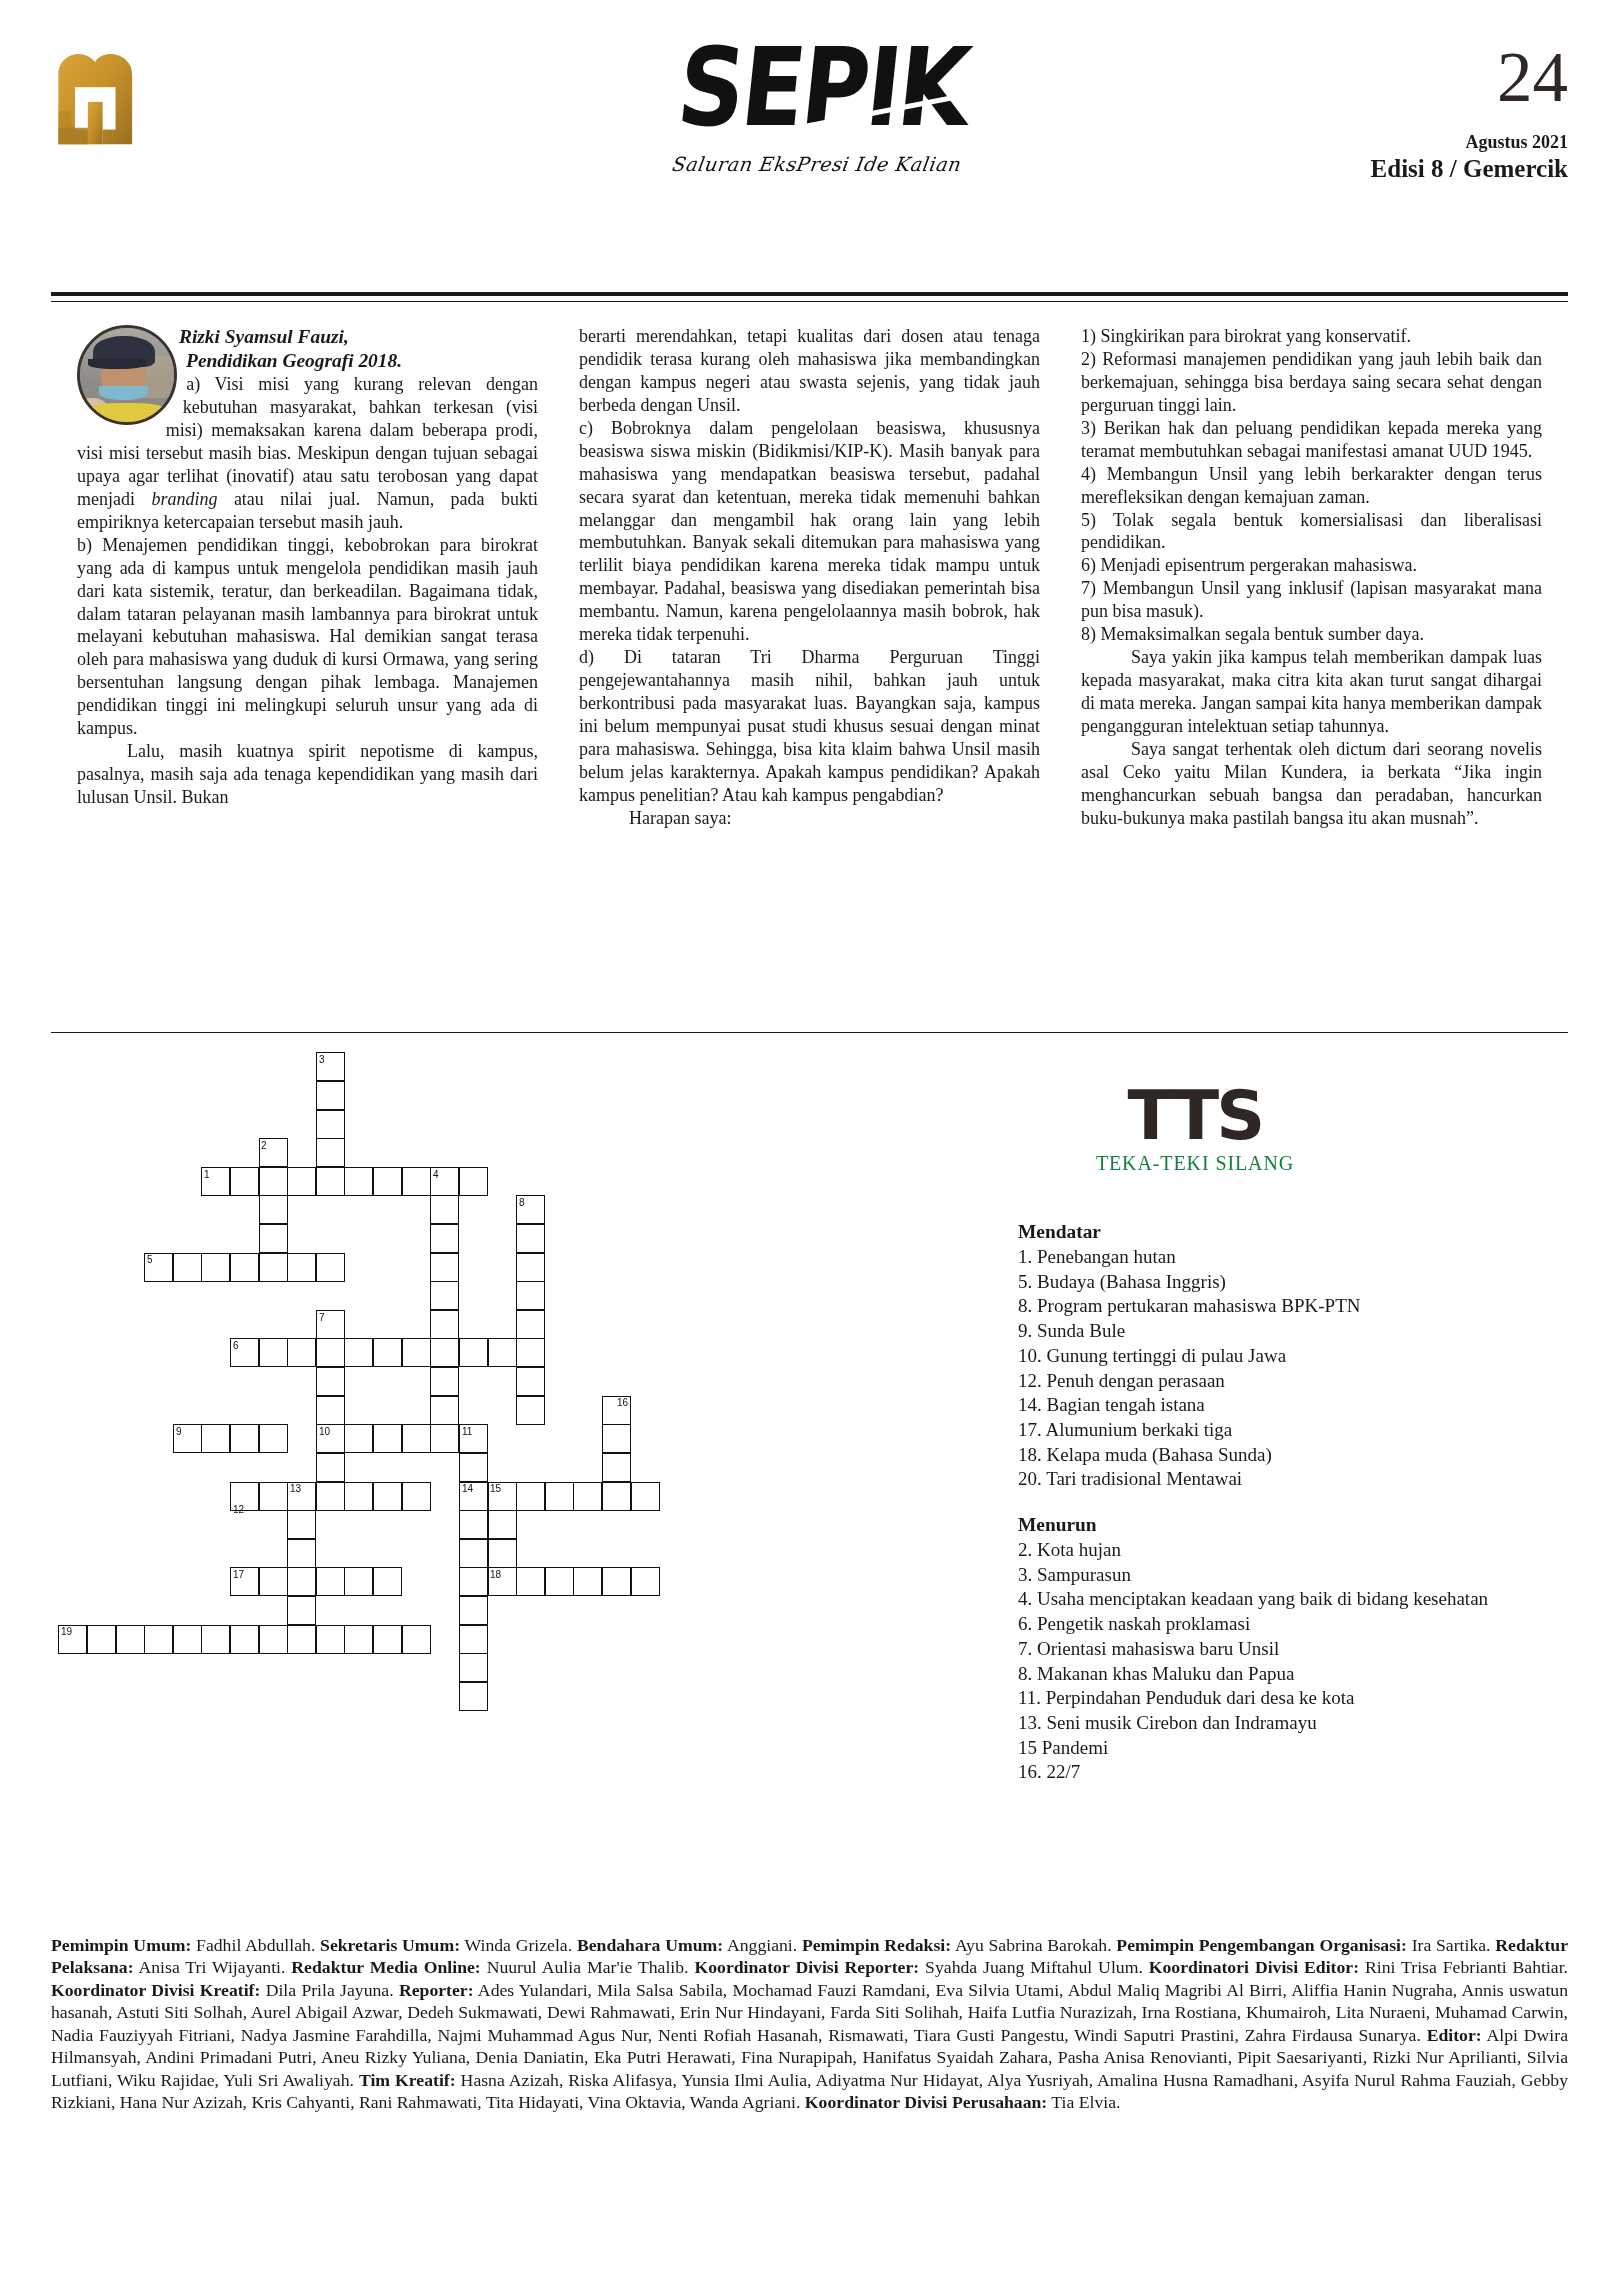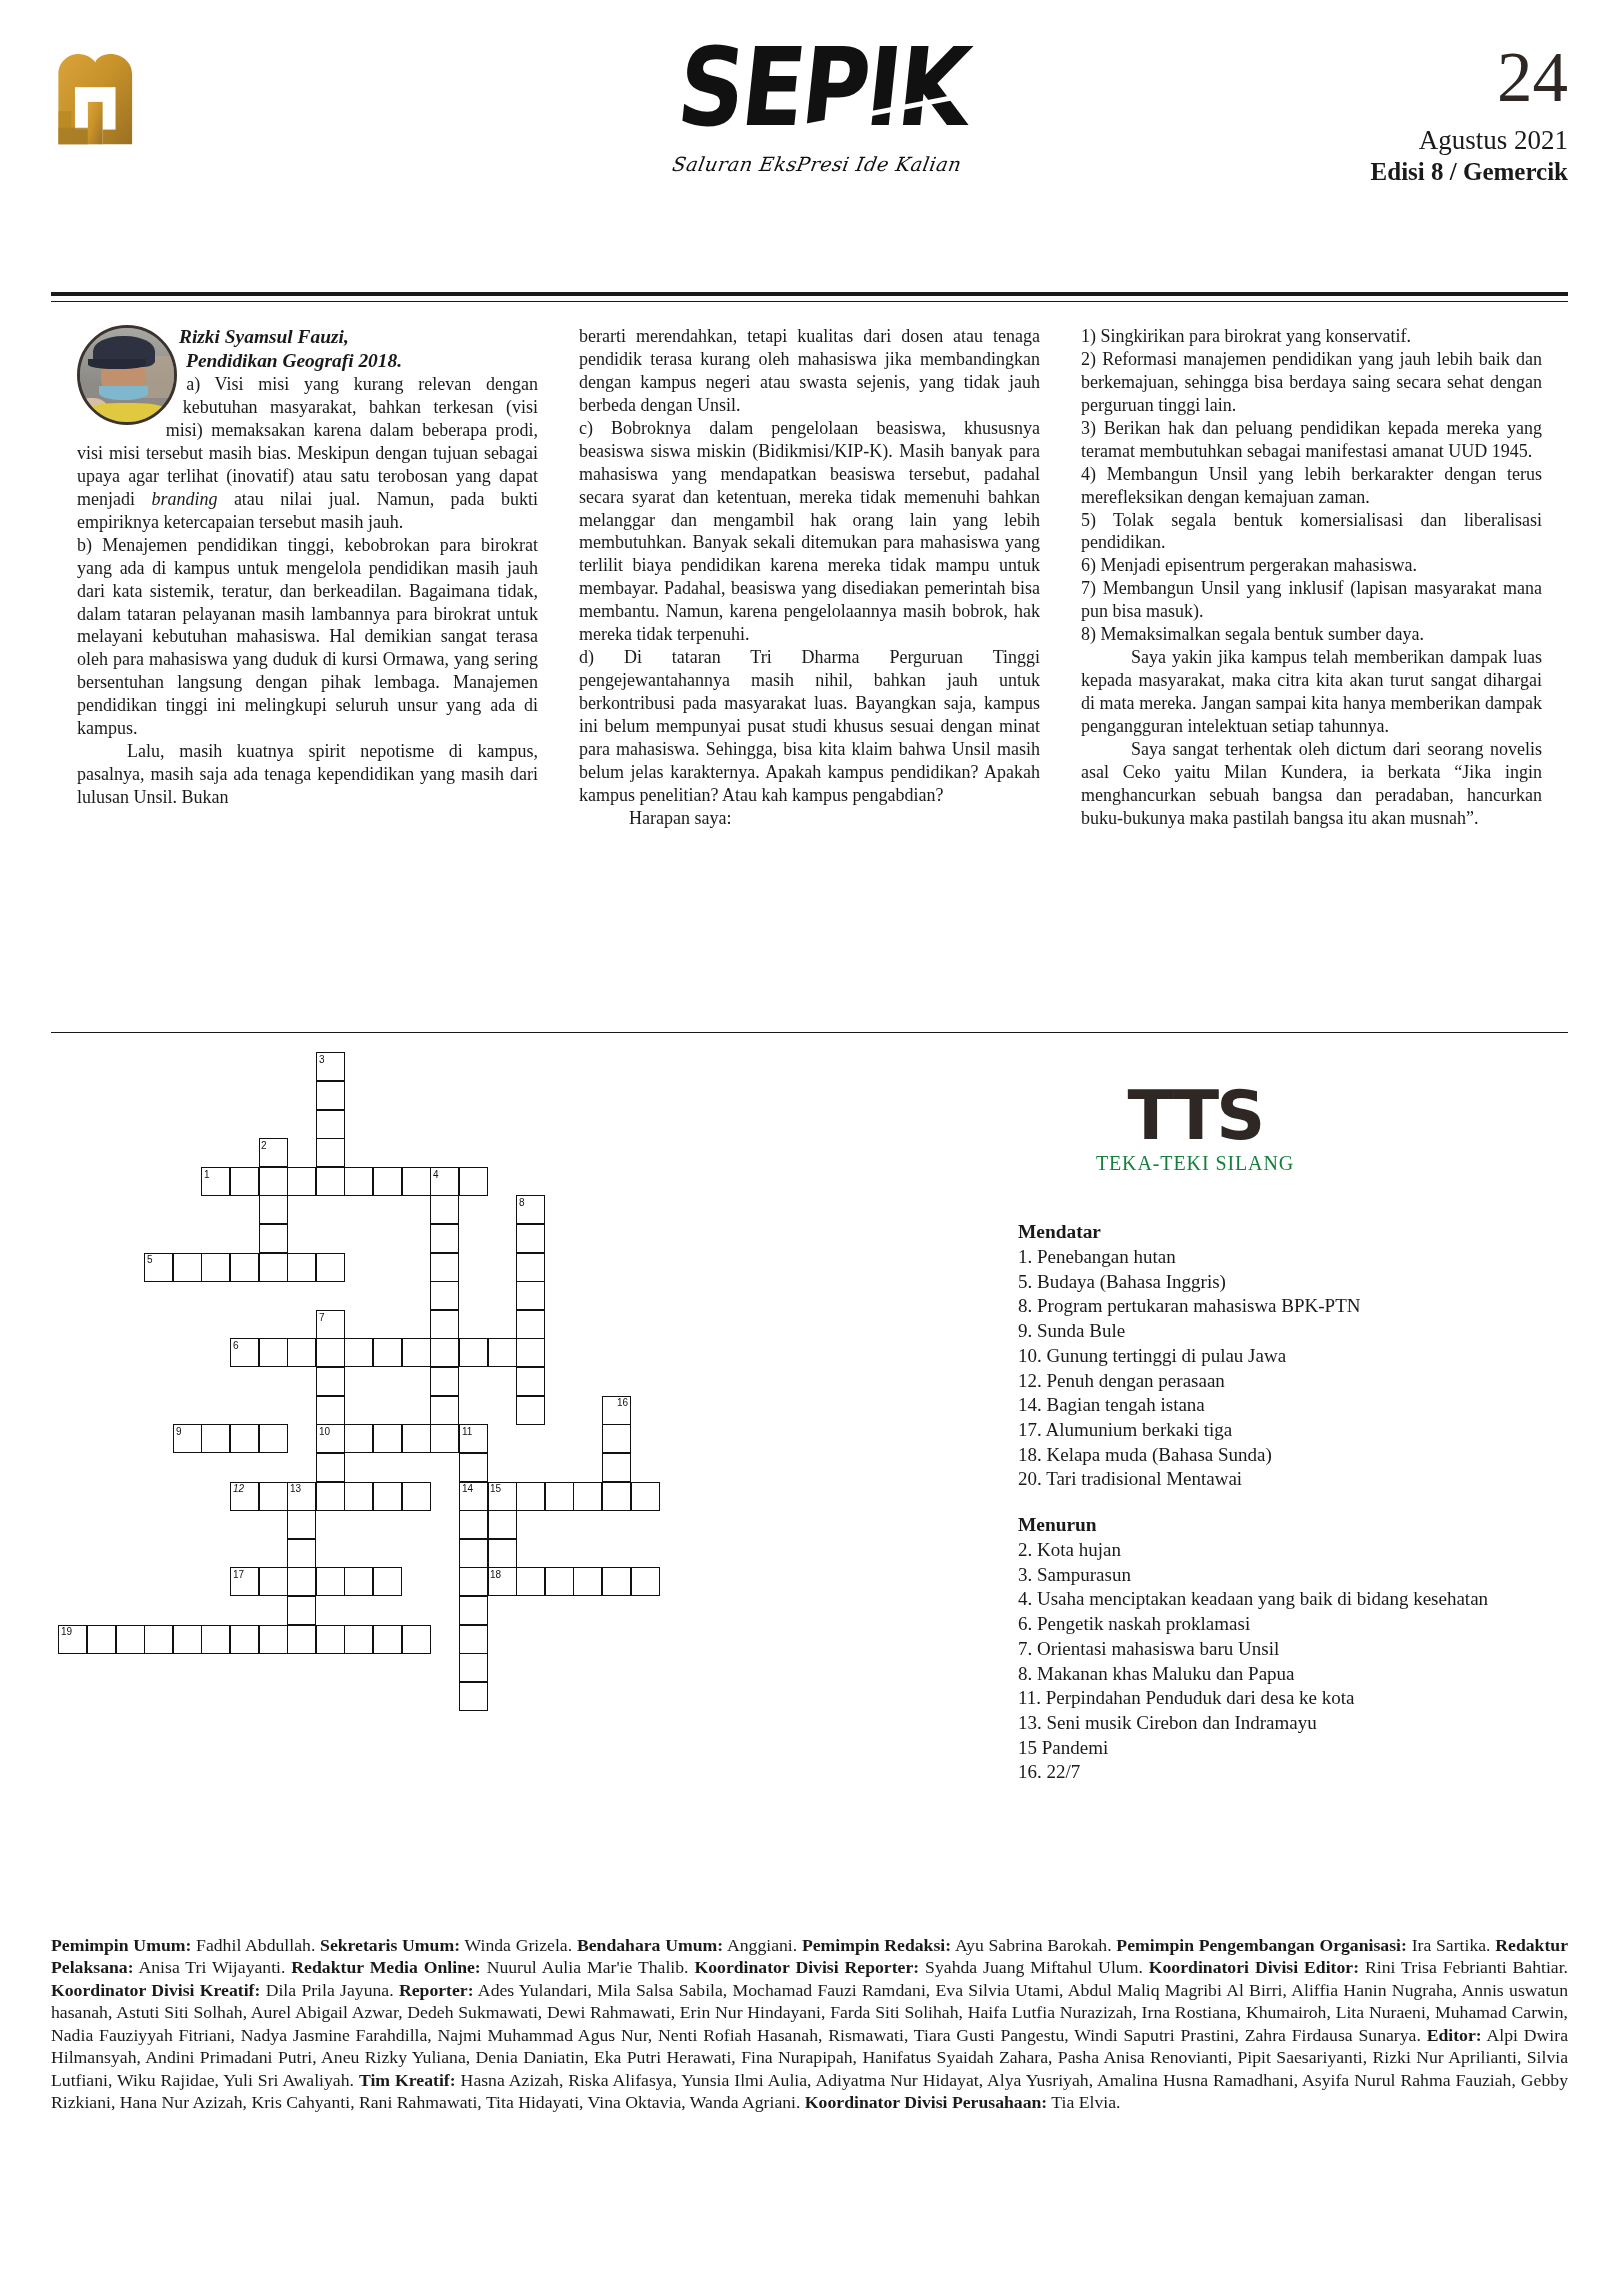--- a/index.html
+++ b/index.html
@@ -78,25 +78,25 @@
   .issue-number{
     font-family:"Liberation Serif", serif;
     font-size:71px;
     line-height:0.95;
     color:#2e2724;
     font-weight:400;
     display:block;
   }
   .issue-date{
     font-family:"Liberation Serif", serif;
-    font-weight:normal;
-    font-size:27px;
+    font-weight:bold;
+    font-size:18px;
     line-height:1.22;
     display:block;
-    margin-top:13px;
+    margin-top:21px;
   }
   .issue-edition{
     font-family:"Liberation Serif", serif;
     font-weight:bold;
     font-size:25px;
     line-height:1.22;
     display:block;
   }
 
   .rule-thick{
@@ -496,21 +496,21 @@
         <span class="cellnum" style="left: 153px; top: 125px;">1</span>
         <span class="cellnum" style="left: 382px; top: 125px;">4</span>
         <span class="cellnum" style="left: 468px; top: 153px;">8</span>
         <span class="cellnum" style="left: 96px; top: 210px;">5</span>
         <span class="cellnum" style="left: 268px; top: 268px;">7</span>
         <span class="cellnum" style="left: 182px; top: 296px;">6</span>
         <span class="cellnum" style="left: 125px; top: 382px;">9</span>
         <span class="cellnum" style="left: 268px; top: 382px;">10</span>
         <span class="cellnum" style="left: 411px; top: 382px;">11</span>
         <span class="cellnum" style="left: 554px; top: 353px; margin-left: 12px;">16</span>
-        <span class="cellnum" style="left: 182px; top: 439px; font-style: italic;">12</span>
+        <span class="cellnum" style="left: 182px; top: 460px;">12</span>
         <span class="cellnum" style="left: 239px; top: 439px;">13</span>
         <span class="cellnum" style="left: 411px; top: 439px;">14</span>
         <span class="cellnum" style="left: 439px; top: 439px;">15</span>
         <span class="cellnum" style="left: 182px; top: 525px;">17</span>
         <span class="cellnum" style="left: 439px; top: 525px;">18</span>
         <span class="cellnum" style="left: 10px; top: 582px;">19</span>
       </div>
   </div>
 
   <div class="colophon" id="colophon"><b>Pemimpin Umum:</b><span> Fadhil Abdullah. </span><b>Sekretaris Umum:</b><span> Winda Grizela. </span><b>Bendahara Umum:</b><span> Anggiani. </span><b>Pemimpin Redaksi:</b><span> Ayu Sabrina Barokah. </span><b>Pemimpin Pengembangan Organisasi:</b><span> Ira Sartika. </span><b>Redaktur Pelaksana:</b><span> Anisa Tri Wijayanti. </span><b>Redaktur Media Online:</b><span> Nuurul Aulia Mar'ie Thalib. </span><b>Koordinator Divisi Reporter:</b><span> Syahda Juang Miftahul Ulum. </span><b>Koordinatori Divisi Editor:</b><span> Rini Trisa Febrianti Bahtiar. </span><b>Koordinator Divisi Kreatif:</b><span> Dila Prila Jayuna. </span><b>Reporter:</b><span> Ades Yulandari, Mila Salsa Sabila, Mochamad Fauzi Ramdani, Eva Silvia Utami, Abdul Maliq Magribi Al Birri, Aliffia Hanin Nugraha, Annis uswatun hasanah, Astuti Siti Solhah, Aurel Abigail Azwar, Dedeh Sukmawati, Dewi Rahmawati, Erin Nur Hindayani, Farda Siti Solihah, Haifa Lutfia Nurazizah, Irna Rostiana, Khumairoh, Lita Nuraeni, Muhamad Carwin, Nadia Fauziyyah Fitriani, Nadya Jasmine Farahdilla, Najmi Muhammad Agus Nur, Nenti Rofiah Hasanah, Rismawati, Tiara Gusti Pangestu, Windi Saputri Prastini, Zahra Firdausa Sunarya. </span><b>Editor:</b><span> Alpi Dwira Hilmansyah, Andini Primadani Putri, Aneu Rizky Yuliana, Denia Daniatin, Eka Putri Herawati, Fina Nurapipah, Hanifatus Syaidah Zahara, Pasha Anisa Renovianti, Pipit Saesariyanti, Rizki Nur Aprilianti, Silvia Lutfiani, Wiku Rajidae, Yuli Sri Awaliyah. </span><b>Tim Kreatif:</b><span> Hasna Azizah, Riska Alifasya, Yunsia Ilmi Aulia, Adiyatma Nur Hidayat, Alya Yusriyah, Amalina Husna Ramadhani, Asyifa Nurul Rahma Fauziah, Gebby Rizkiani, Hana Nur Azizah, Kris Cahyanti, Rani Rahmawati, Tita Hidayati, Vina Oktavia, Wanda Agriani. </span><b>Koordinator Divisi Perusahaan:</b><span> Tia Elvia.</span></div>

